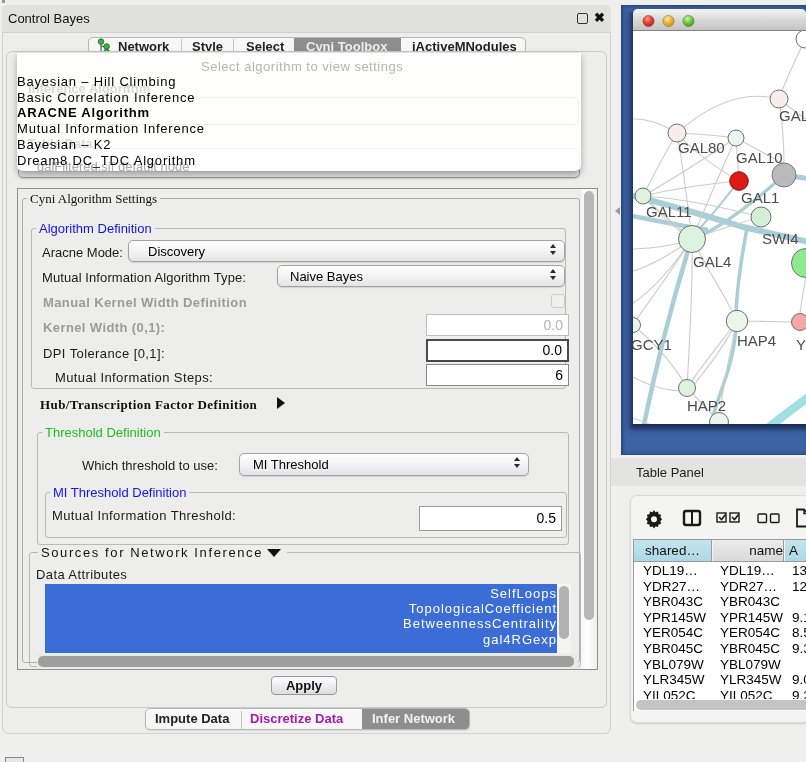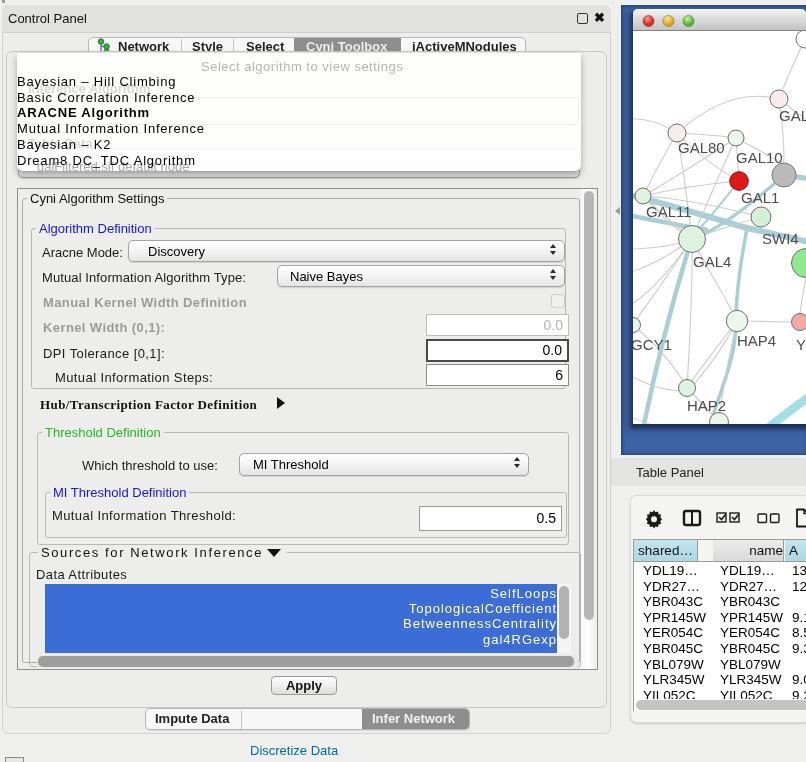--- a/index.html
+++ b/index.html
@@ -21,21 +21,21 @@
 .group { border:1px solid #bdbdbd; border-radius:3px; }
 .gtitle { position:absolute; top:-8px; background:#ededec; padding:0 3px; font-size:13px; }
 </style>
 </head>
 <body>
 
 <div class="abs" style="left:2px;top:0;width:3px;height:3px;background:#9a9a9a;"></div>
 <div class="abs" style="left:2px;top:5px;width:609px;height:729px;background:#ededec;border:1px solid #d2d2d2;border-radius:6px;"></div>
 
 <div class="abs" style="left:2px;top:5px;width:609px;height:28px;background:#e1e1e0;border-radius:6px 6px 0 0;border-bottom:1px solid #d0d0d0;"></div>
-<div class="abs" style="left:8px;top:11px;font-size:13px;color:#111;">Control Panel</div>
+<div class="abs" style="left:8px;top:11px;font-size:13px;color:#111;">Control Bayes</div>
 <div class="abs" style="left:577px;top:13px;width:11px;height:11px;border:1.5px solid #333;border-radius:2px;"></div>
 <div class="abs" style="left:594px;top:10px;font-size:13px;font-weight:bold;color:#111;">✖</div>
 
 <div class="abs" style="left:88px;top:37px;width:438px;height:17px;background:#f7f7f7;border:1px solid #b6b6b6;border-radius:5px;box-shadow:0 1px 1px rgba(0,0,0,0.08);overflow:hidden;">
   <div class="abs" style="left:92px;top:1px;width:1px;height:15px;background:#c4c4c4;"></div>
   <div class="abs" style="left:144px;top:1px;width:1px;height:15px;background:#c4c4c4;"></div>
   <div class="abs" style="left:205px;top:0;width:107px;height:17px;background:#8e8e8e;"></div>
 </div>
 <svg class="abs" style="left:97px;top:38px;" width="14" height="15" viewBox="0 0 14 15">
   <path d="M 4,6 V 13.5 H 9" fill="none" stroke="#55607a" stroke-width="1.2"></path>
@@ -71,21 +71,21 @@
 Bayesian – K2<br>
 Dream8 DC_TDC Algorithm
 </div>
 
 <div class="abs" style="left:17px;top:188px;width:581px;height:482px;border:1px solid #8f8f8f;background:#ededec;"></div>
 
 <div class="abs" style="left:581px;top:189px;width:16px;height:480px;background:linear-gradient(90deg,#f6f6f6,#fff 40%,#ededec);"></div>
 <div class="abs" style="left:584px;top:191px;width:10px;height:429px;background:#b7b7b7;border-radius:5px;"></div>
 
 <div class="abs group" style="left:22px;top:198px;width:558px;height:465px;border-color:#adadad;">
-  <div class="gtitle" style="left:4px;color:#111;">Cyni Algorithm Settings</div>
+  <div class="gtitle" style="left:4px;color:#111;font-family:Liberation Serif, serif;">Cyni Algorithm Settings</div>
 </div>
 
 <div class="abs group" style="left:31px;top:228px;width:535px;height:161px;border-color:#b8b8b8;text-align:center;">
   <div class="gtitle" style="left:4px;color:#1414e6;">Algorithm Definition</div>
 </div>
 
 <div class="abs lbl" style="left:42px;top:245px;letter-spacing:0;">Aracne Mode:</div>
 <div class="abs combo" style="left:128px;top:240px;width:437px;height:22px;">
   <div class="ar" style="top:3px;">
       <div class="tri-up"></div>
@@ -151,21 +151,21 @@
 <div class="abs" style="left:37px;top:655px;width:541px;height:13px;background:#e8e8e7;"></div>
 <div class="abs" style="left:38px;top:656px;width:536px;height:11px;background:#9e9e9e;border-radius:5px;"></div>
 
 <div class="abs" style="left:271px;top:676px;width:66px;height:19px;background:linear-gradient(#ffffff,#f0f0f0 45%,#dddddd);border:1px solid #9a9a9a;border-radius:4px;text-align:center;font-size:13px;font-weight:bold;color:#111;line-height:17px;">Apply</div>
 
 <div class="abs" style="left:145px;top:708px;width:325px;height:22px;background:#f7f7f7;border:1px solid #b6b6b6;border-radius:5px;box-shadow:0 1px 1px rgba(0,0,0,0.08);overflow:hidden;">
   <div class="abs" style="left:95px;top:2px;width:1px;height:18px;background:#c4c4c4;"></div>
   <div class="abs" style="left:216px;top:0;width:109px;height:22px;background:#8e8e8e;"></div>
 </div>
 <div class="abs" style="left:155px;top:711px;font-size:13px;font-weight:bold;color:#222;">Impute Data</div>
-<div class="abs" style="left:250px;top:711px;font-size:13px;font-weight:normal;color:#0369a1;margin-top:32px;">Discretize Data</div>
+<div class="abs" style="left:250px;top:711px;font-size:13px;font-weight:bold;color:#a21caf;">Discretize Data</div>
 <div class="abs" style="left:372px;top:711px;font-size:13px;font-weight:bold;color:#f2f2f2;">Infer Network</div>
 
 <div class="abs" style="left:5px;top:757px;width:19px;height:10px;background:#e6e6e5;border:1.5px solid #8a8a8a;"></div>
 
 <div class="abs" style="left:615px;top:207px;width:0;height:0;border-top:4px solid transparent;border-bottom:4px solid transparent;border-right:5px solid #9a9a9a;"></div>
 
 <div class="abs" style="left:621px;top:5px;width:185px;height:450px;background:#3d63a5;"></div>
 <div class="abs" style="left:621px;top:5px;width:185px;height:450px;box-shadow:inset 2px 2px 3px rgba(0,0,0,0.25), inset 0 -2px 3px rgba(0,0,0,0.2);"></div>
 
 <div class="abs" style="left:627px;top:12px;width:179px;height:418px;background:rgba(20,35,70,0.35);filter:blur(3px);"></div>
@@ -294,21 +294,21 @@
     <path d="M 79,12 l 2.5,2.5 4,-5" stroke-width="1.6"></path>
     <path d="M 92,12 l 2.5,2.5 4,-5" stroke-width="1.6"></path>
     <rect x="118" y="9" width="8.5" height="8.5" rx="1"></rect>
     <rect x="130.5" y="9" width="8.5" height="8.5" rx="1"></rect>
     <path d="M 157,4.5 h 7 l 4,4 v 13 h -11 z" stroke-width="1.8"></path>
     <path d="M 164,4.5 v 4 h 4" stroke-width="1.4"></path>
   </g>
 </svg>
 
 <div class="abs" style="left:633px;top:539px;width:173px;height:23px;border:1px solid #9b9b9b;border-right:none;overflow:hidden;">
-  <div class="abs" style="left:0;top:0;width:64px;height:23px;background:linear-gradient(#c3e4ee,#abd6e4);border-right:1px solid #9b9b9b;text-align:center;font-size:13.5px;color:#111;line-height:22px;">shared…</div>
+  <div class="abs" style="left:0;top:0;width:78px;height:23px;background:linear-gradient(#c3e4ee,#abd6e4);border-right:1px solid #9b9b9b;text-align:center;font-size:13.5px;color:#111;line-height:22px;">shared…</div>
   <div class="abs" style="left:79px;top:0;width:71px;height:23px;background:linear-gradient(#ececec,#d7d7d7);border-right:1px solid #9b9b9b;text-align:right;font-size:13.5px;color:#111;line-height:22px;">name</div>
   <div class="abs" style="left:151px;top:0;width:40px;height:23px;background:linear-gradient(#c3e4ee,#abd6e4);font-size:13.5px;color:#111;line-height:22px;padding-left:4px;">A</div>
 </div>
 
 <div class="abs" style="left:633px;top:562px;width:173px;height:137px;background:#fff;border-left:1px solid #9b9b9b;overflow:hidden;font-size:13.5px;color:#000;">
   <div style="position:absolute;left:9px;top:1px;line-height:15.6px;">YDL19…<br>YDR27…<br>YBR043C<br>YPR145W<br>YER054C<br>YBR045C<br>YBL079W<br>YLR345W<br>YIL052C</div>
   <div style="position:absolute;left:86px;top:1px;line-height:15.6px;">YDL19…<br>YDR27…<br>YBR043C<br>YPR145W<br>YER054C<br>YBR045C<br>YBL079W<br>YLR345W<br>YIL052C</div>
   <div style="position:absolute;left:158px;top:1px;line-height:15.6px;">13.<br>12.<br><br>9.1<br>8.5<br>9.3<br><br>9.0<br>9.2</div>
 </div>
 

